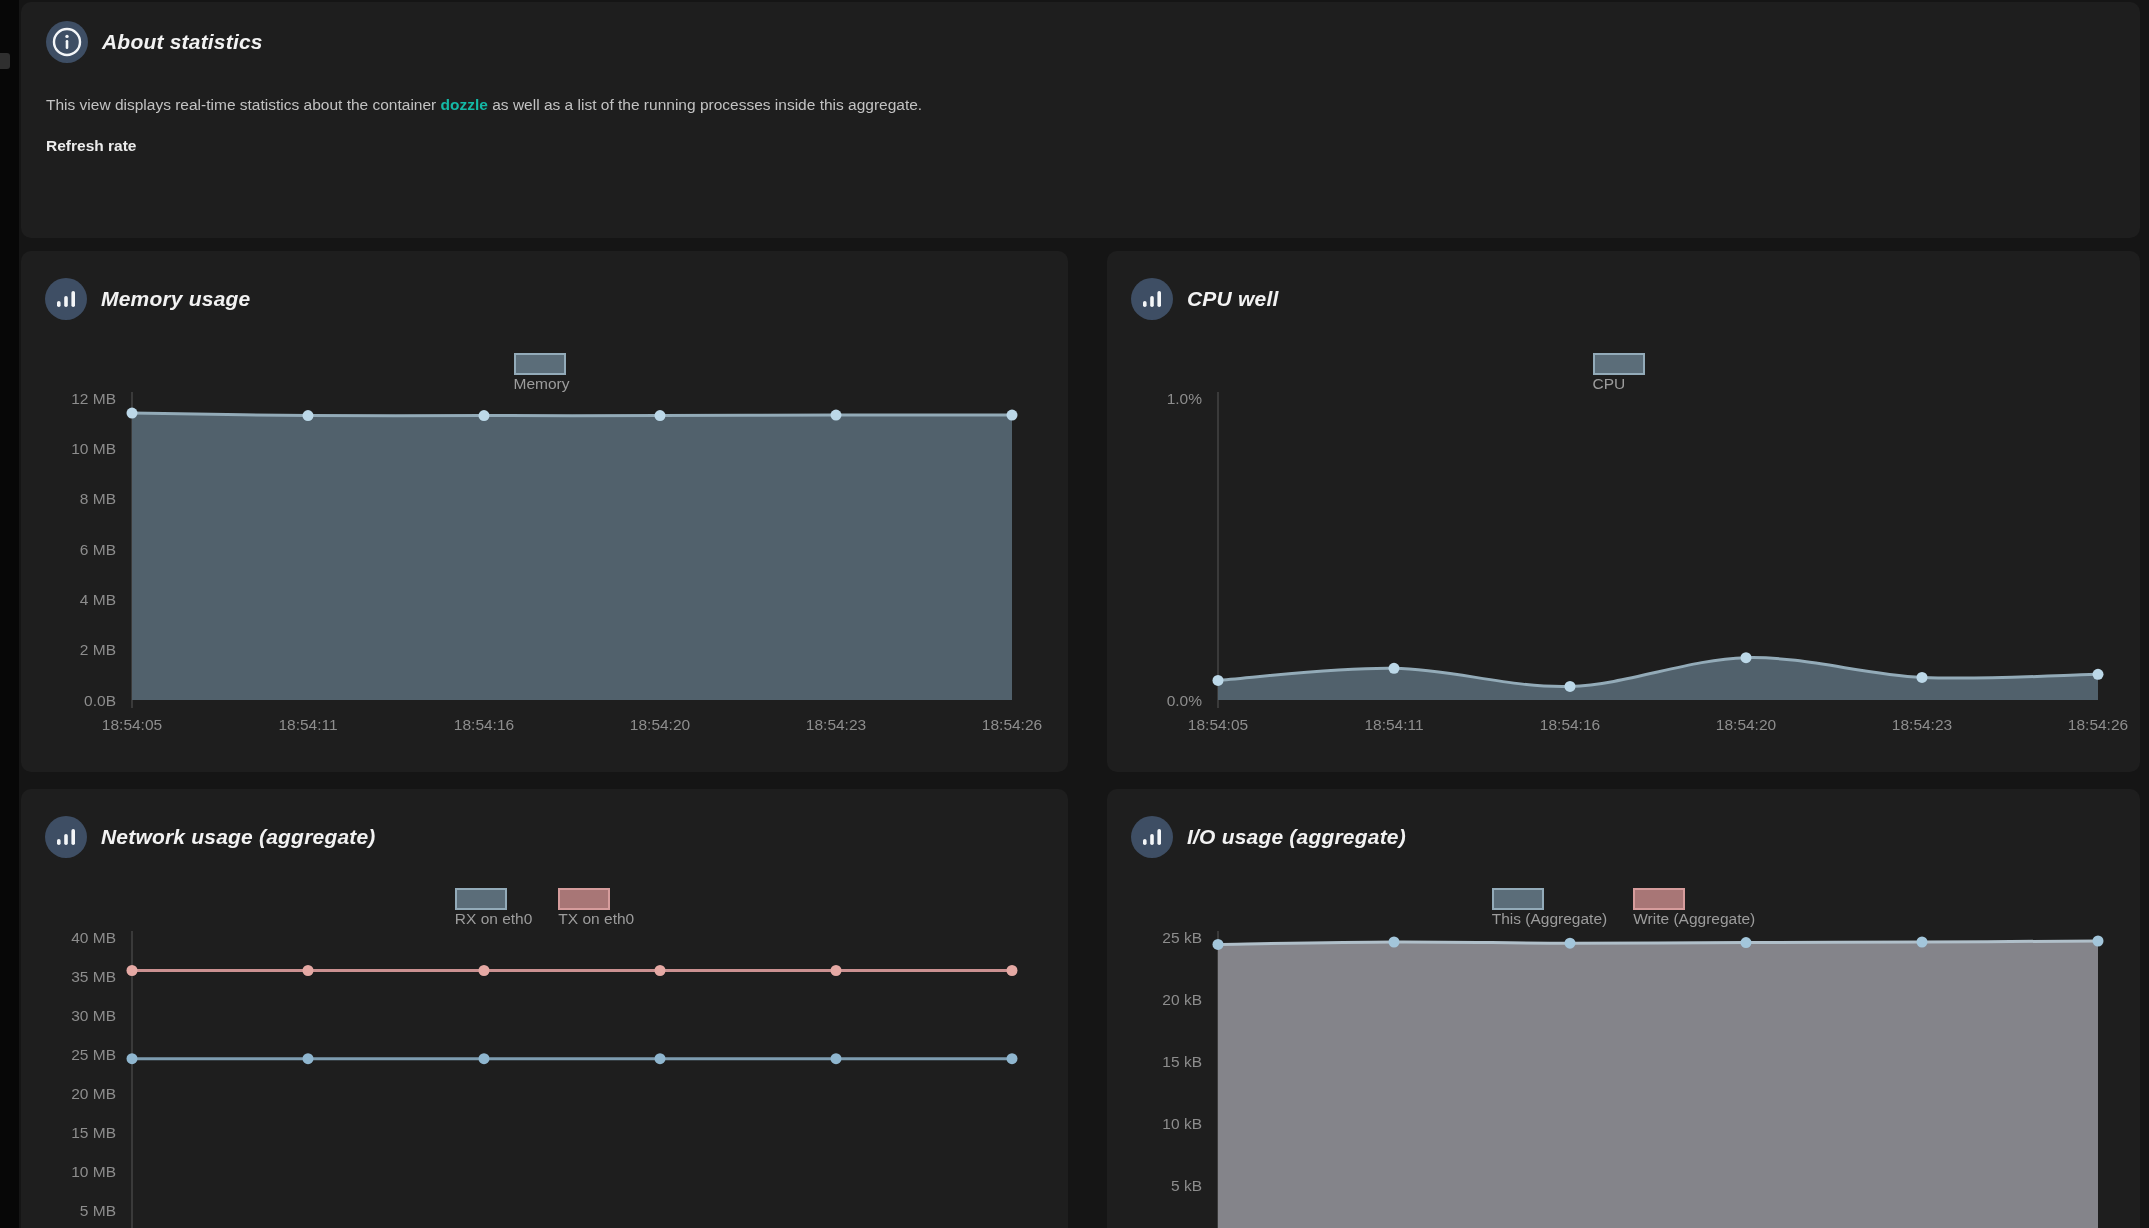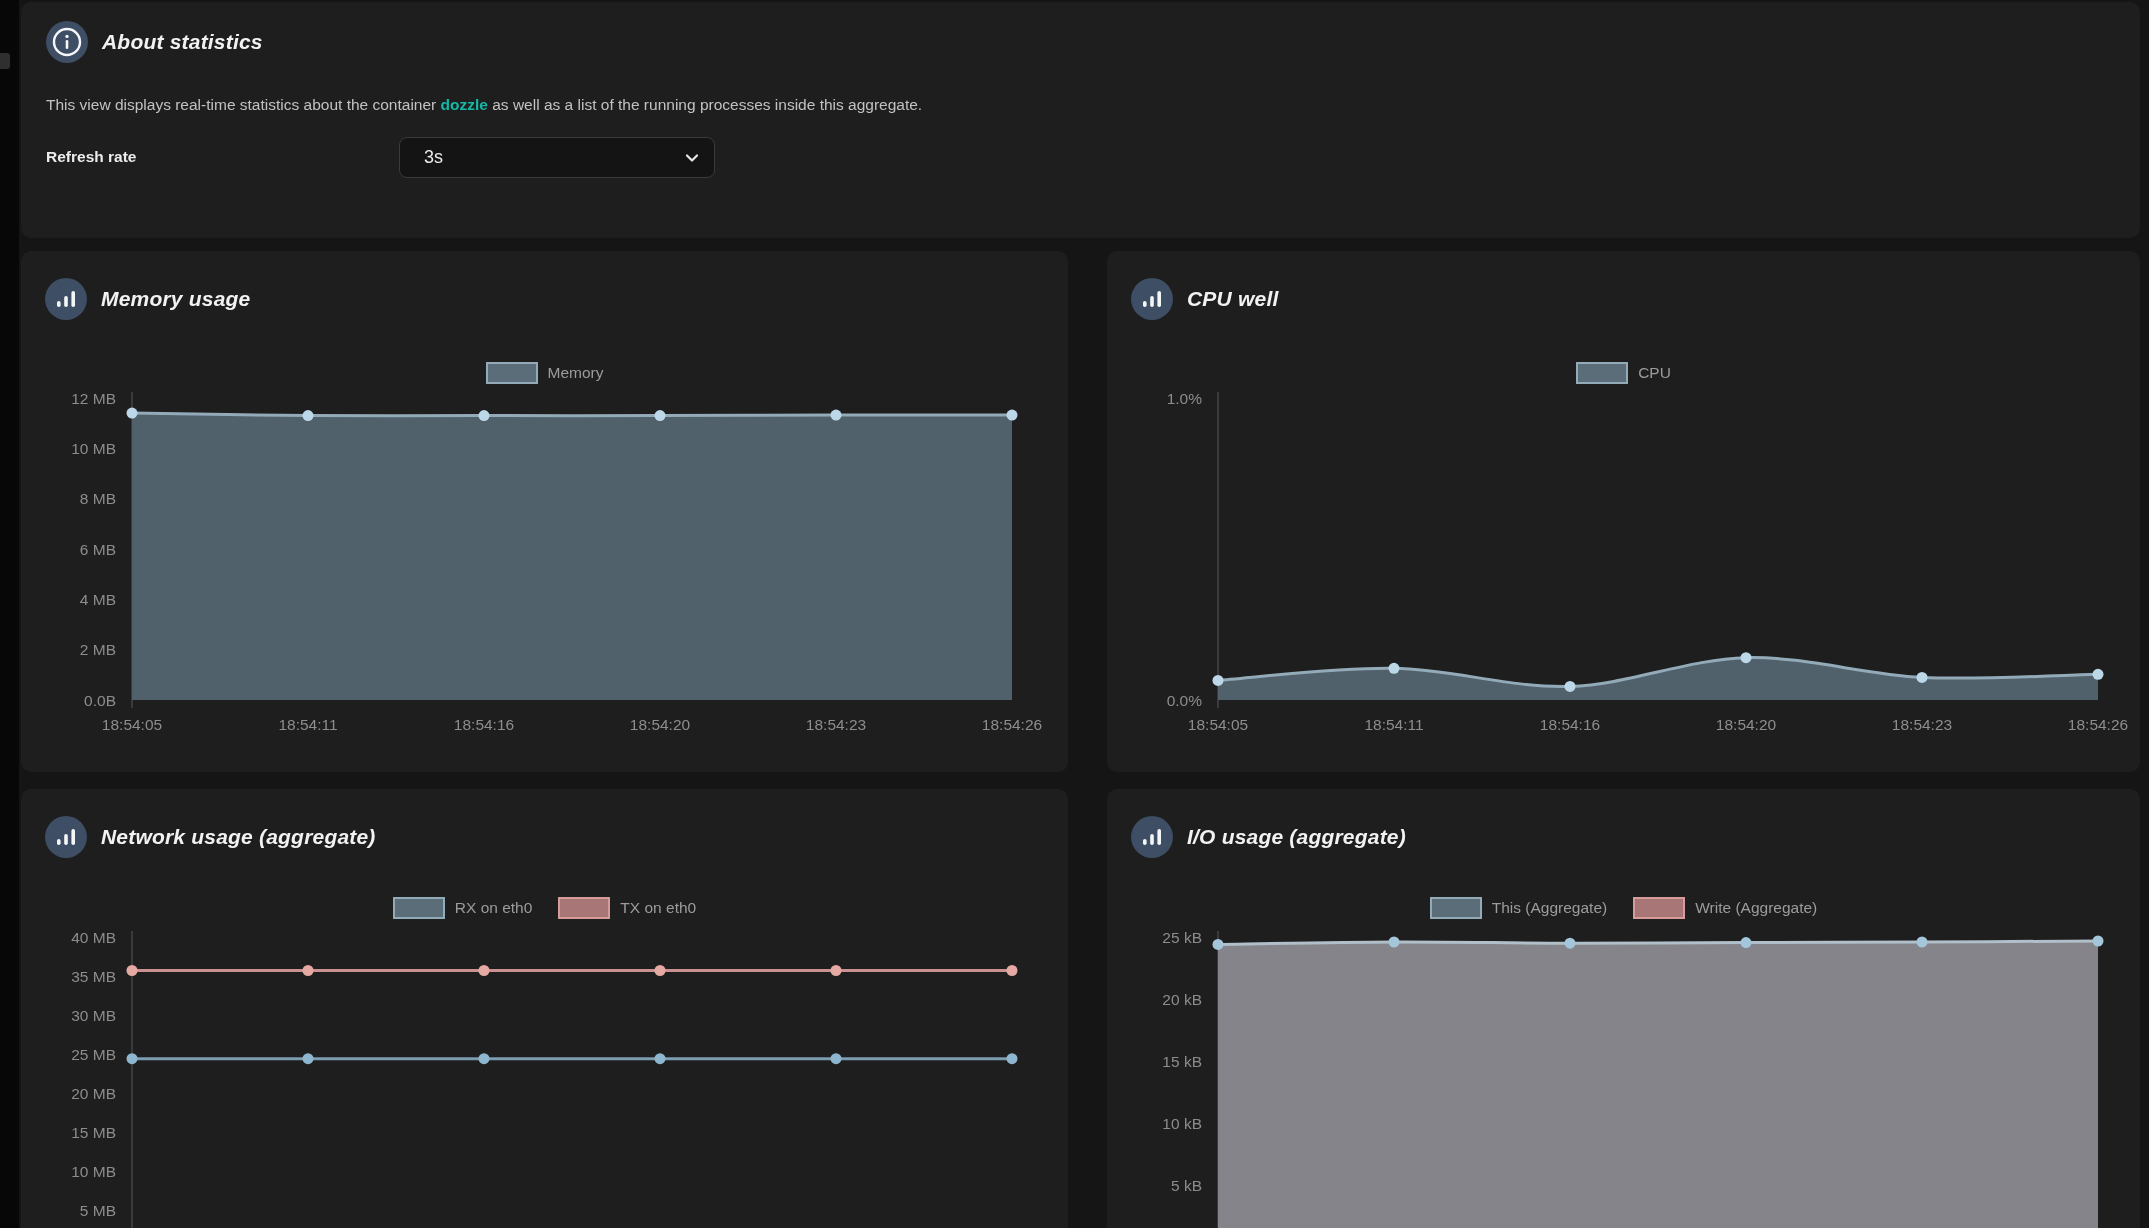--- a/index.html
+++ b/index.html
@@ -58,21 +58,21 @@
     display:grid; grid-template-columns:1047px 1033px;
     column-gap:39px; row-gap:17px;
   }
   .chart-panel { padding:27px 24px 0 24px; overflow:hidden; }
   .chart-panel.row1 { height:521px; }
   .chart-panel.row2 { height:500px; }
 
   .legend { display:flex; justify-content:center; align-items:center; height:22px; }
   .chart-panel.row1 .legend { margin-top:42px; }
   .chart-panel.row2 .legend { margin-top:39px; }
-  .legend-entry { display:flex; align-items:center; margin:0 13px; cursor:pointer; }
+  .legend-entry { display:flex; margin:0 13px; cursor:pointer;flex-direction:column; }
   .legend-swatch {
     width:52px; height:22px; margin-right:10px; display:inline-block;
     border-style:solid; border-width:2px;
   }
   .legend-label { font-size:15.5px; color:#9c9c9c; }
 
   svg.chart-svg { display:block; margin-top:2px; overflow:visible; }
   .tick-text { font-family:"Liberation Sans", sans-serif; font-size:15.5px; fill:#8d8d8d; }
 </style>
 </head>
@@ -91,28 +91,20 @@
           <circle cx="15" cy="15" r="13" fill="none" stroke="#f4f6f8" stroke-width="2.4"></circle>
           <circle cx="15" cy="9.4" r="1.7" fill="#f4f6f8"></circle>
           <rect x="13.7" y="13" width="2.6" height="9" rx="1.3" fill="#f4f6f8"></rect>
         </svg>
       </div>
       <div class="panel-title">About statistics</div>
     </div>
     <div class="about-description"><span>This view displays real-time statistics about the container </span><b>dozzle</b><span> as well as a list of the running processes inside this aggregate.</span></div>
     <div class="refresh-row">
       <div class="refresh-label">Refresh rate</div>
-      <div class="select-wrap">
-        <select class="refresh-select"><option>3s</option></select>
-        <span class="select-chevron">
-          <svg width="18" height="18" viewBox="0 0 18 18">
-            <path d="M4 6.5 L9 11.5 L14 6.5" fill="none" stroke="#e8e8e8" stroke-width="2.2" stroke-linecap="round" stroke-linejoin="round"></path>
-          </svg>
-        </span>
-      </div>
     </div>
   </div>
 
   <div class="grid">
   <div class="panel chart-panel row1">
     <div class="panel-header">
       <div class="icon-circle">
         <svg width="26" height="26" viewBox="0 0 26 26">
           <rect x="4" y="15" width="3.6" height="6" rx="1.8" fill="#f4f6f8"></rect>
           <rect x="11.2" y="10" width="3.6" height="11" rx="1.8" fill="#f4f6f8"></rect>

